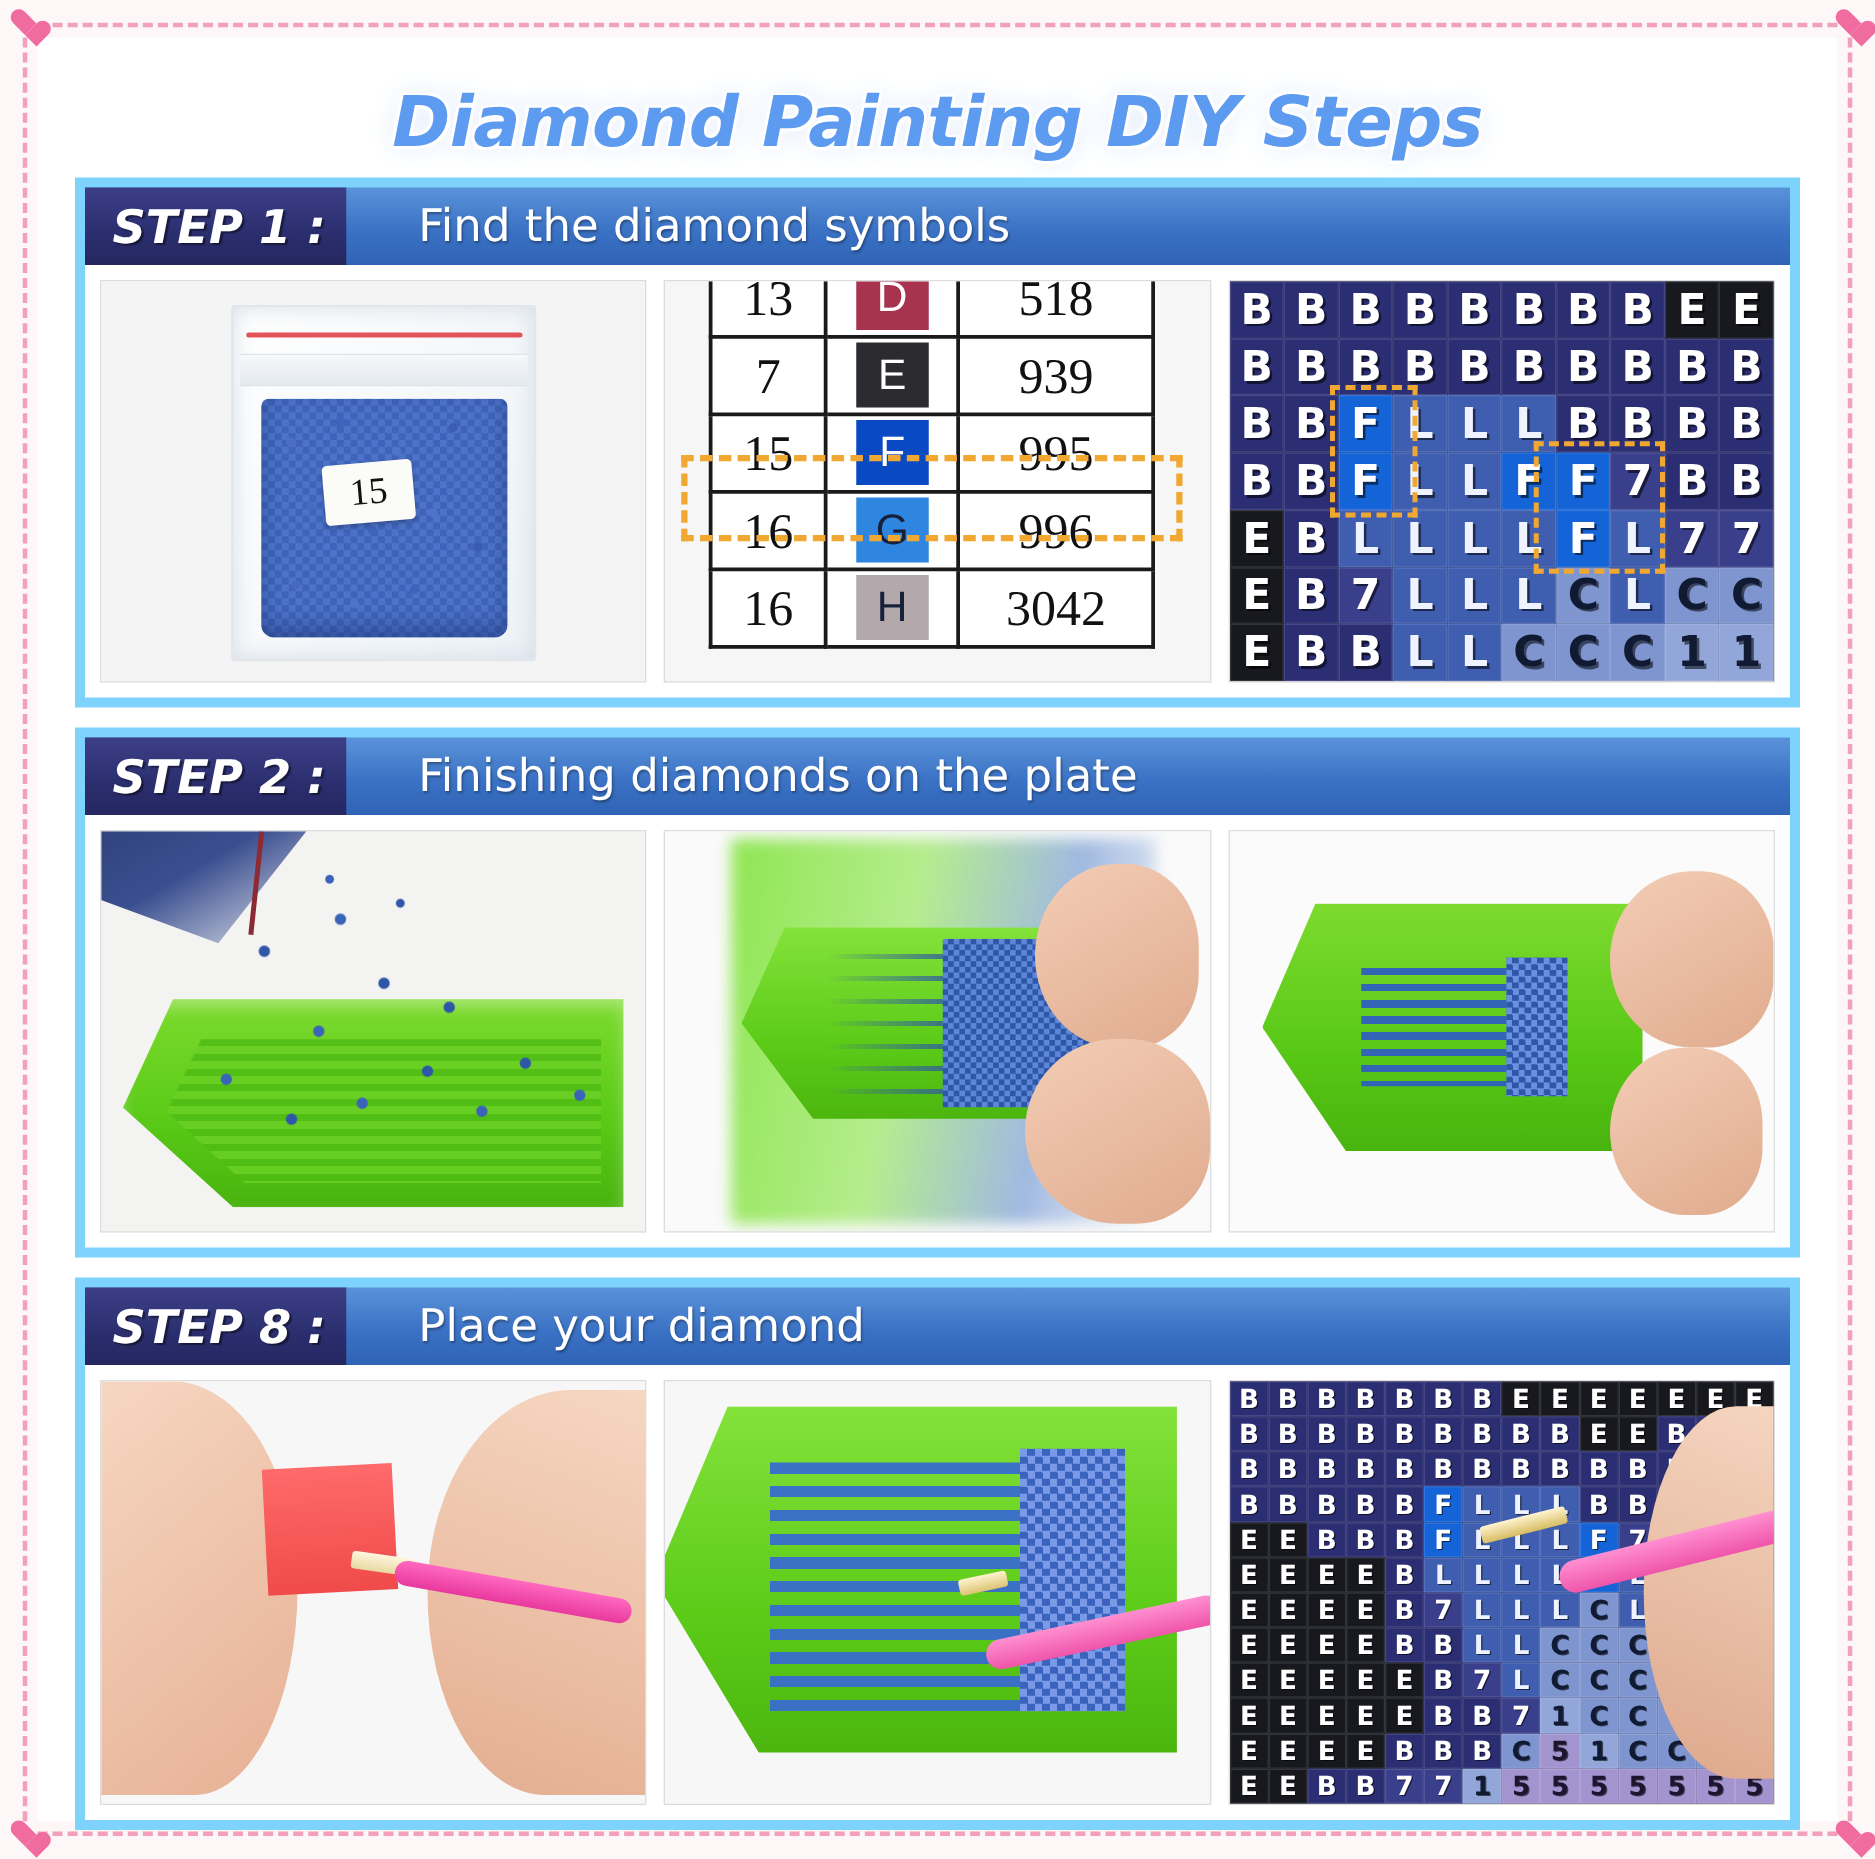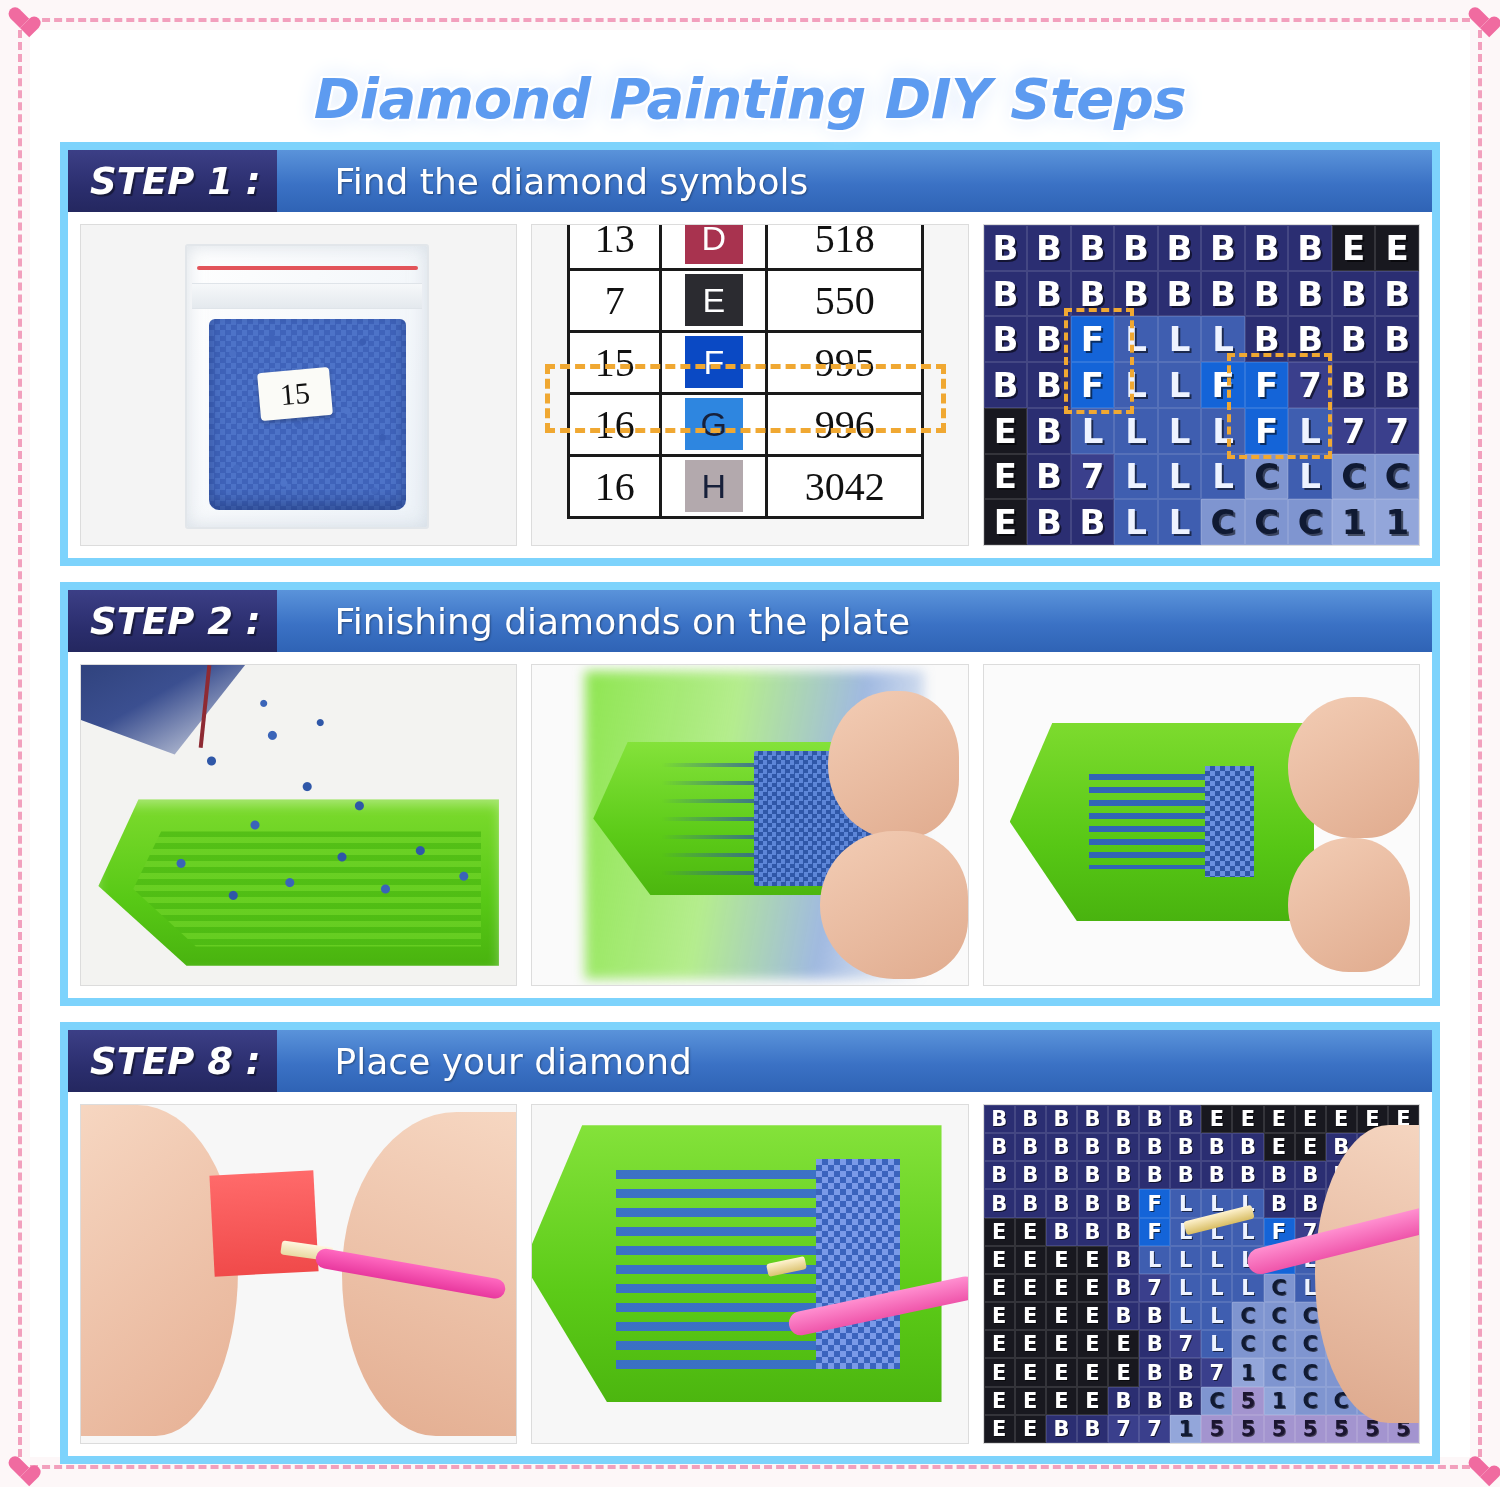--- a/index.html
+++ b/index.html
@@ -443,21 +443,21 @@
                     <td class="sym">
                       <div class="symchip" style="background: rgb(168, 51, 79); color: rgb(255, 255, 255);">D</div>
                     </td>
                     <td class="code">518</td>
                   </tr>
                   <tr>
                     <td class="num">7</td>
                     <td class="sym">
                       <div class="symchip" style="background: rgb(43, 43, 48); color: rgb(255, 255, 255);">E</div>
                     </td>
-                    <td class="code">550</td>
+                    <td class="code">939</td>
                   </tr>
                   <tr>
                     <td class="num">15</td>
                     <td class="sym">
                       <div class="symchip" style="background: rgb(10, 73, 196); color: rgb(255, 255, 255);">F</div>
                     </td>
                     <td class="code">995</td>
                   </tr>
                   <tr>
                     <td class="num">16</td>

